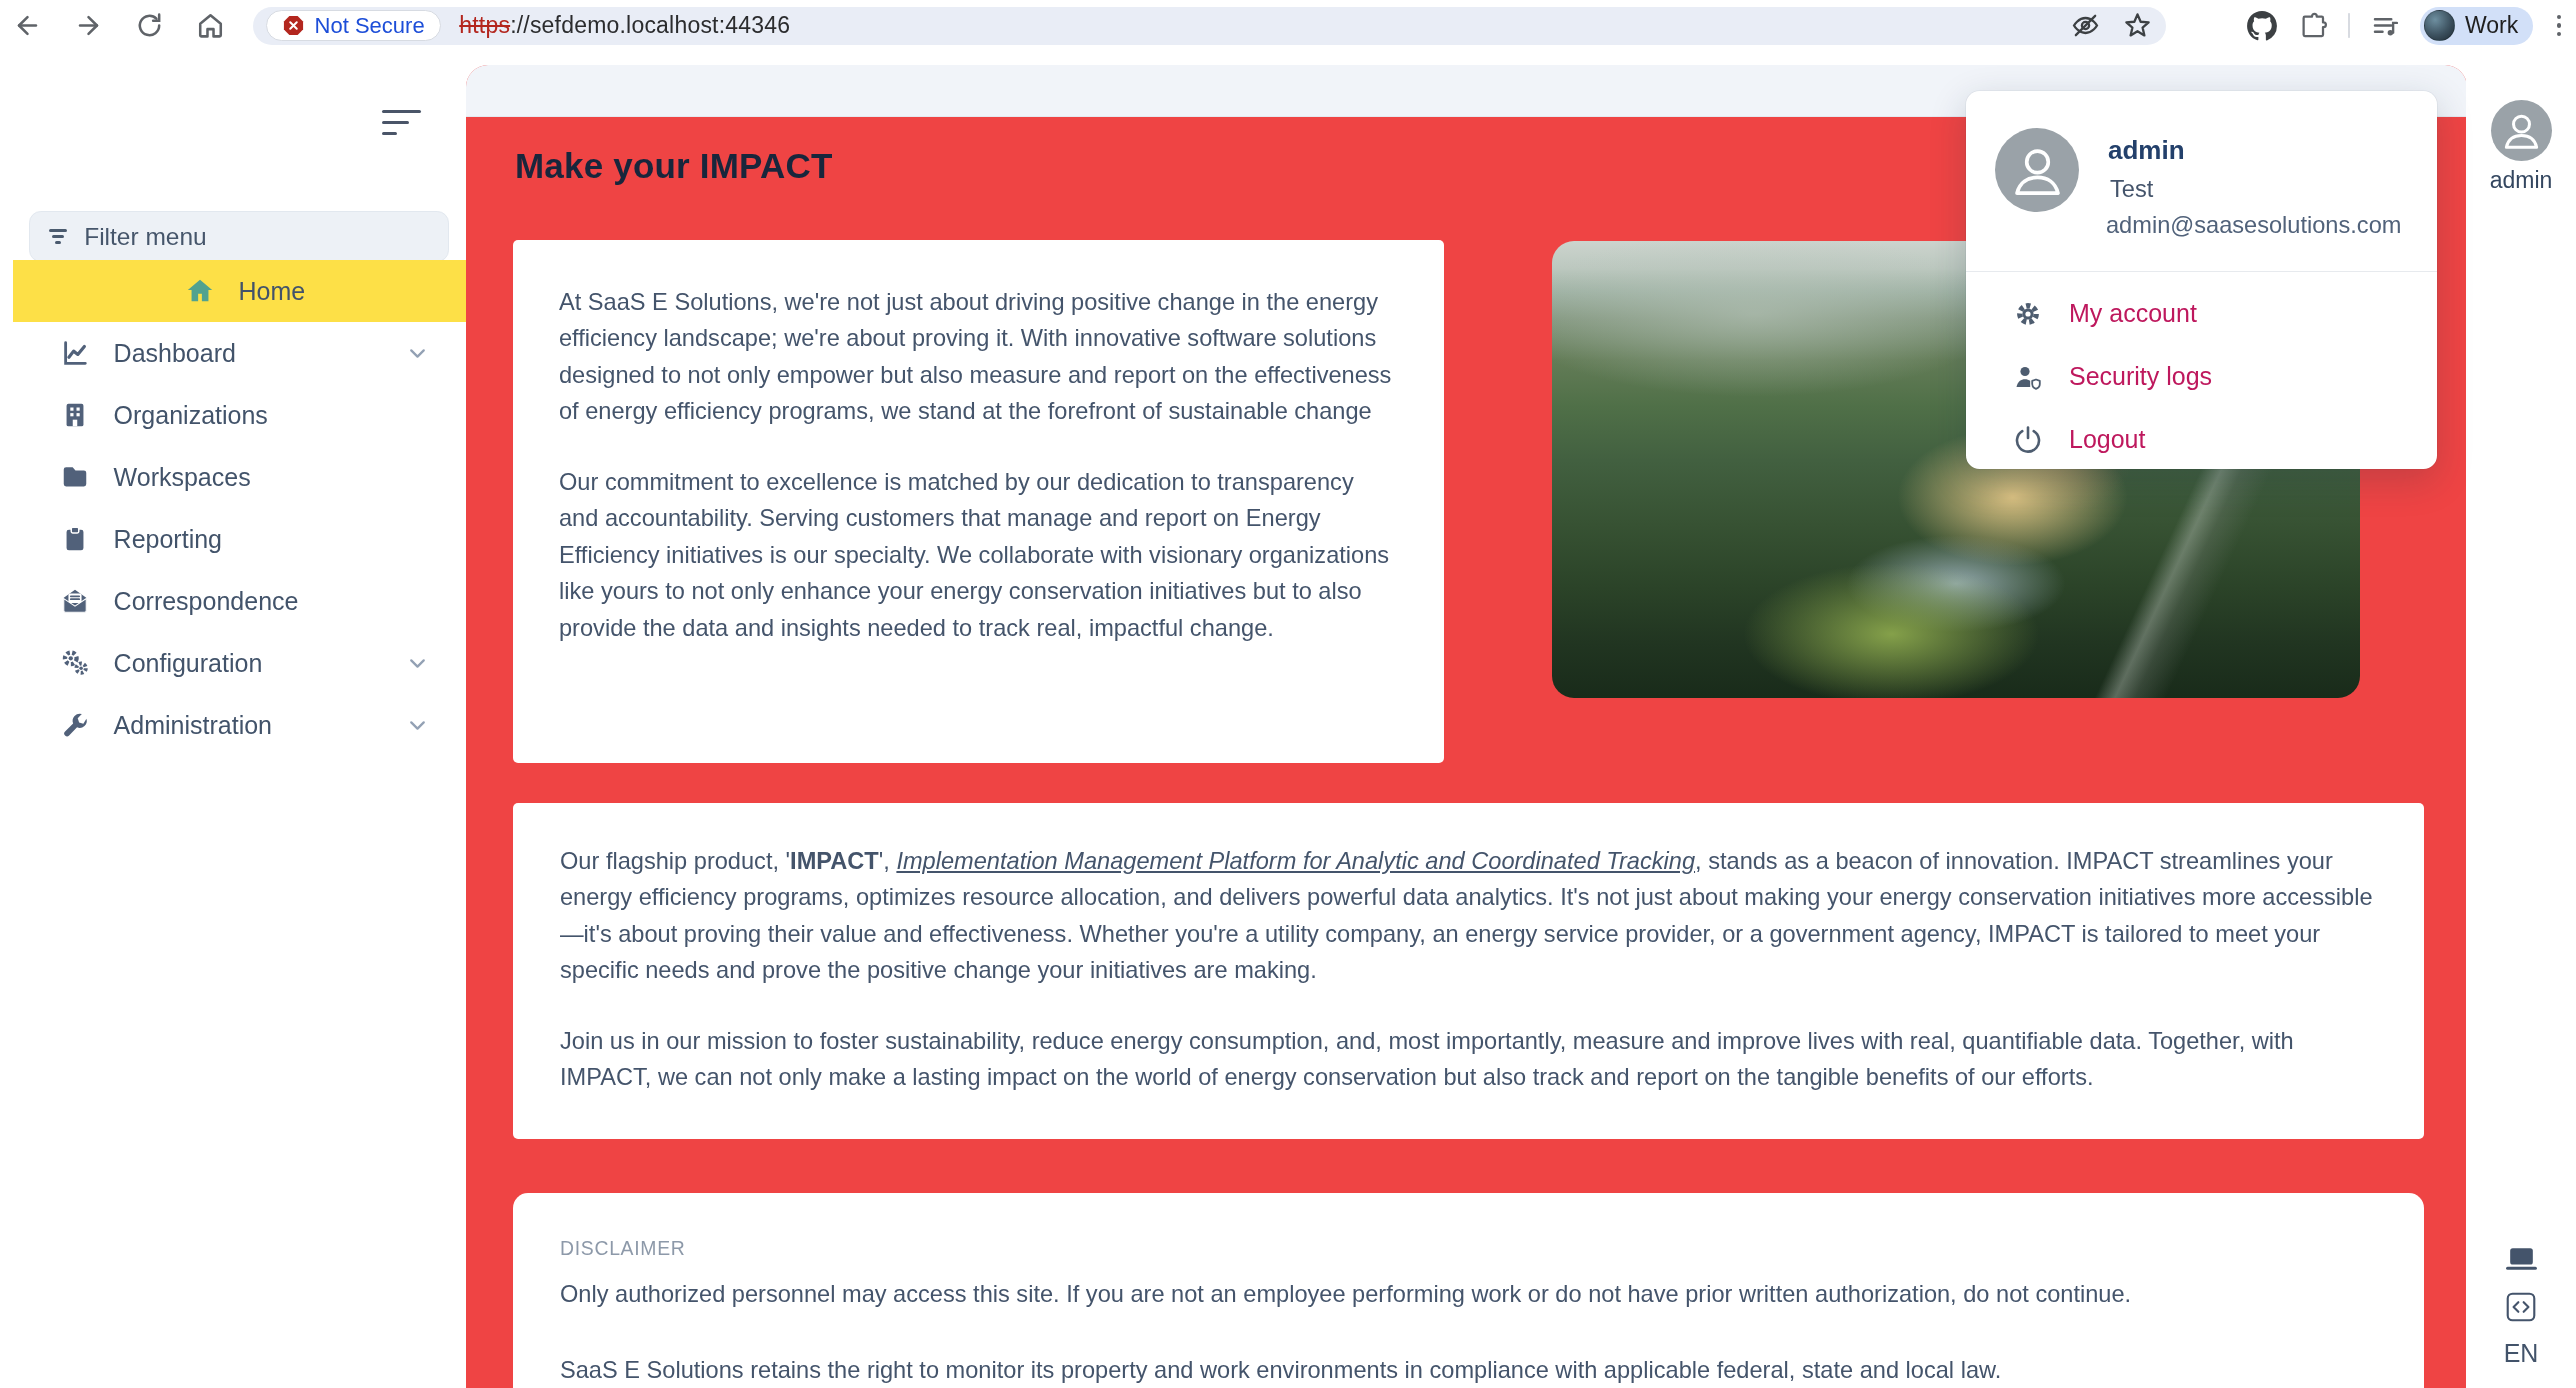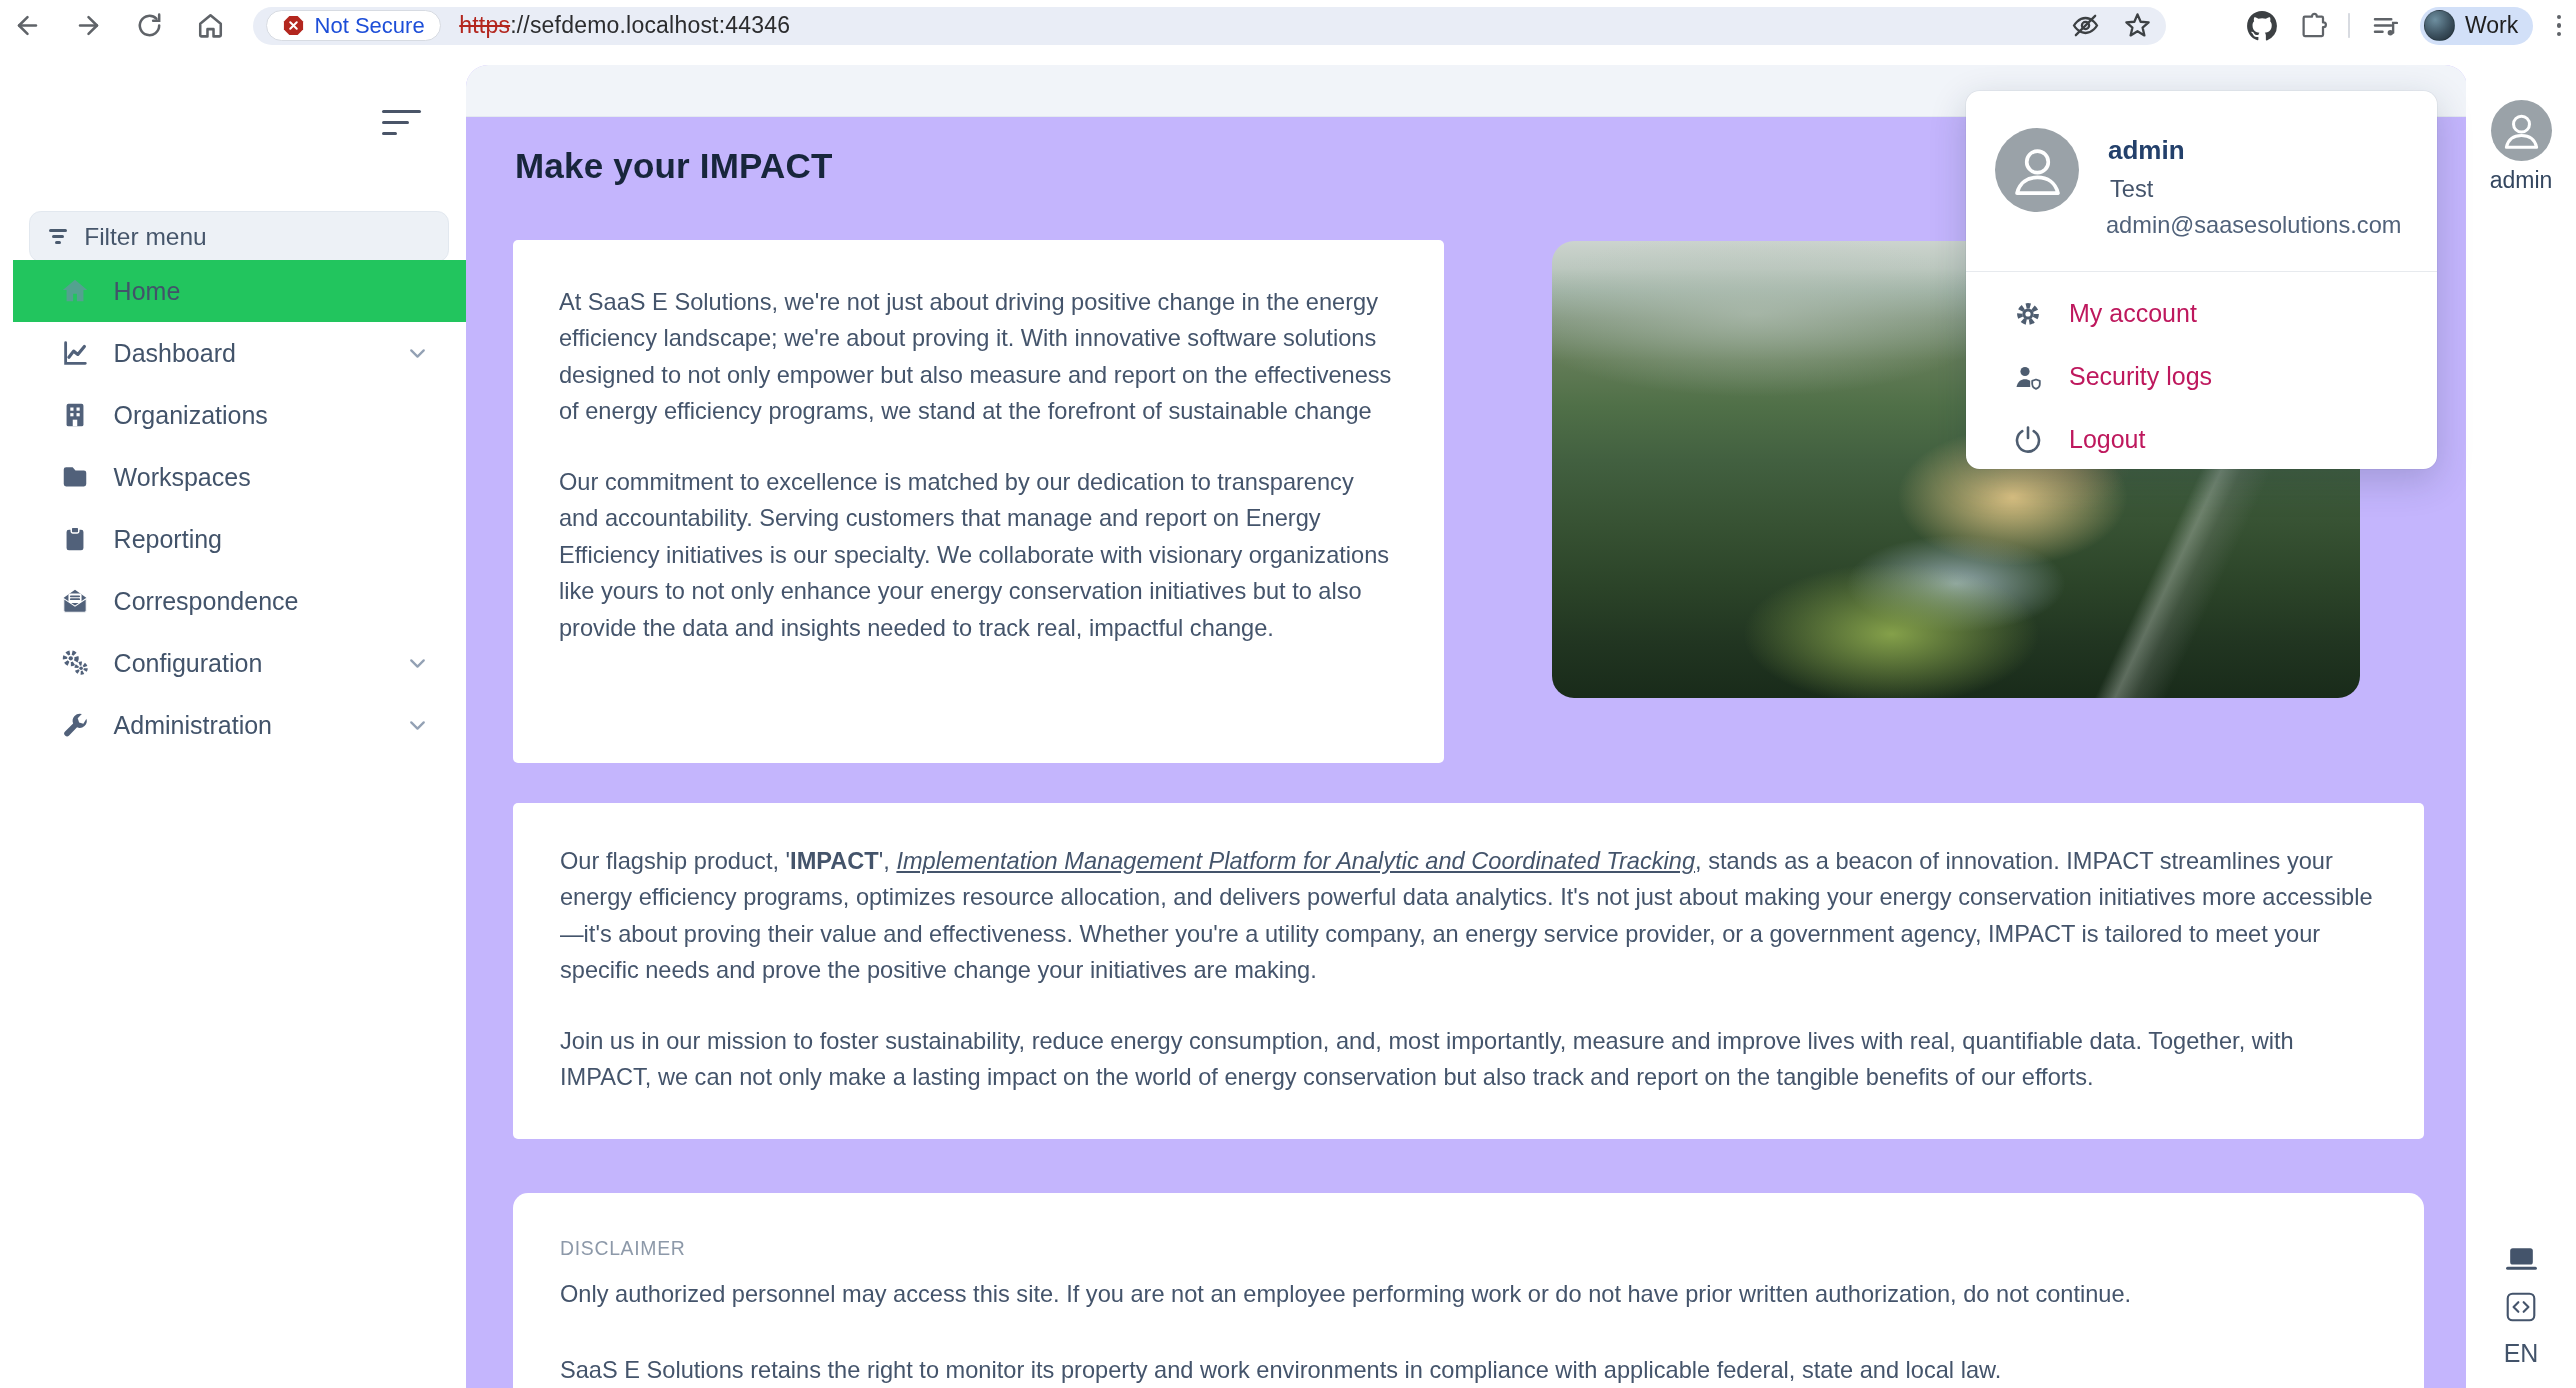--- a/index.html
+++ b/index.html
@@ -43,26 +43,26 @@
                 gap:17px; padding:0 18.6px; }
   .filter-ic span { display:block; height:3px; border-radius:1.7px; background:#4a5a6e; margin:3.4px auto; }
   .filter-ic span:nth-child(1){ width:18.6px; } .filter-ic span:nth-child(2){ width:11.8px; }
   .filter-ic span:nth-child(3){ width:5.9px; }
   .filter-box input { border:none; background:transparent; outline:none; font-size:24.5px; color:#42536a;
                       width:100%; font-family:inherit; }
   .filter-box input::placeholder { color:#46566b; opacity:1; }
   .nav-list { position:absolute; top:209px; left:0; right:0; }
   .nav-row { height:62px; display:flex; align-items:center; padding:0 49px 0 47px; font-size:25px;
              color:#42536a; }
-  .nav-row.active { background:#22c55e; }
+  .nav-row.active { background:#fde047;justify-content:center; }
   .nav-row .ic { width:30px; height:30px; margin-right:23.6px; flex:none; color:#51617a; }
   .nav-row .chev { margin-left:auto; color:#93a1b4; width:25px; height:25px; }
 
   
-  .panel { position:absolute; top:13.5px; left:466px; width:2001px; bottom:0; background:#c4b5fd;
+  .panel { position:absolute; top:13.5px; left:466px; width:2001px; bottom:0; background:#ef4444;
            border-radius:22px 22px 0 0; }
   .panel-head { height:52px; background:#f1f4f9; border-bottom:0.8px solid #e4e9f0;
                 border-radius:22px 22px 0 0; }
   .page-title { position:absolute; left:49px; top:81px; font-size:35px; font-weight:700; color:#18263c;
                 letter-spacing:0.2px; }
   .card { position:absolute; background:#fff; border-radius:5px; color:#44546b; font-size:23.6px;
           line-height:1.55; }
   .card-intro { left:47px; top:175px; width:931px; height:523px; padding:44px 46px; }
   .card-intro p + p, .card-impact p + p { margin-top:34px; }
   .hero { position:absolute; left:1086px; top:176px; width:808px; height:457px; border-radius:22px;

